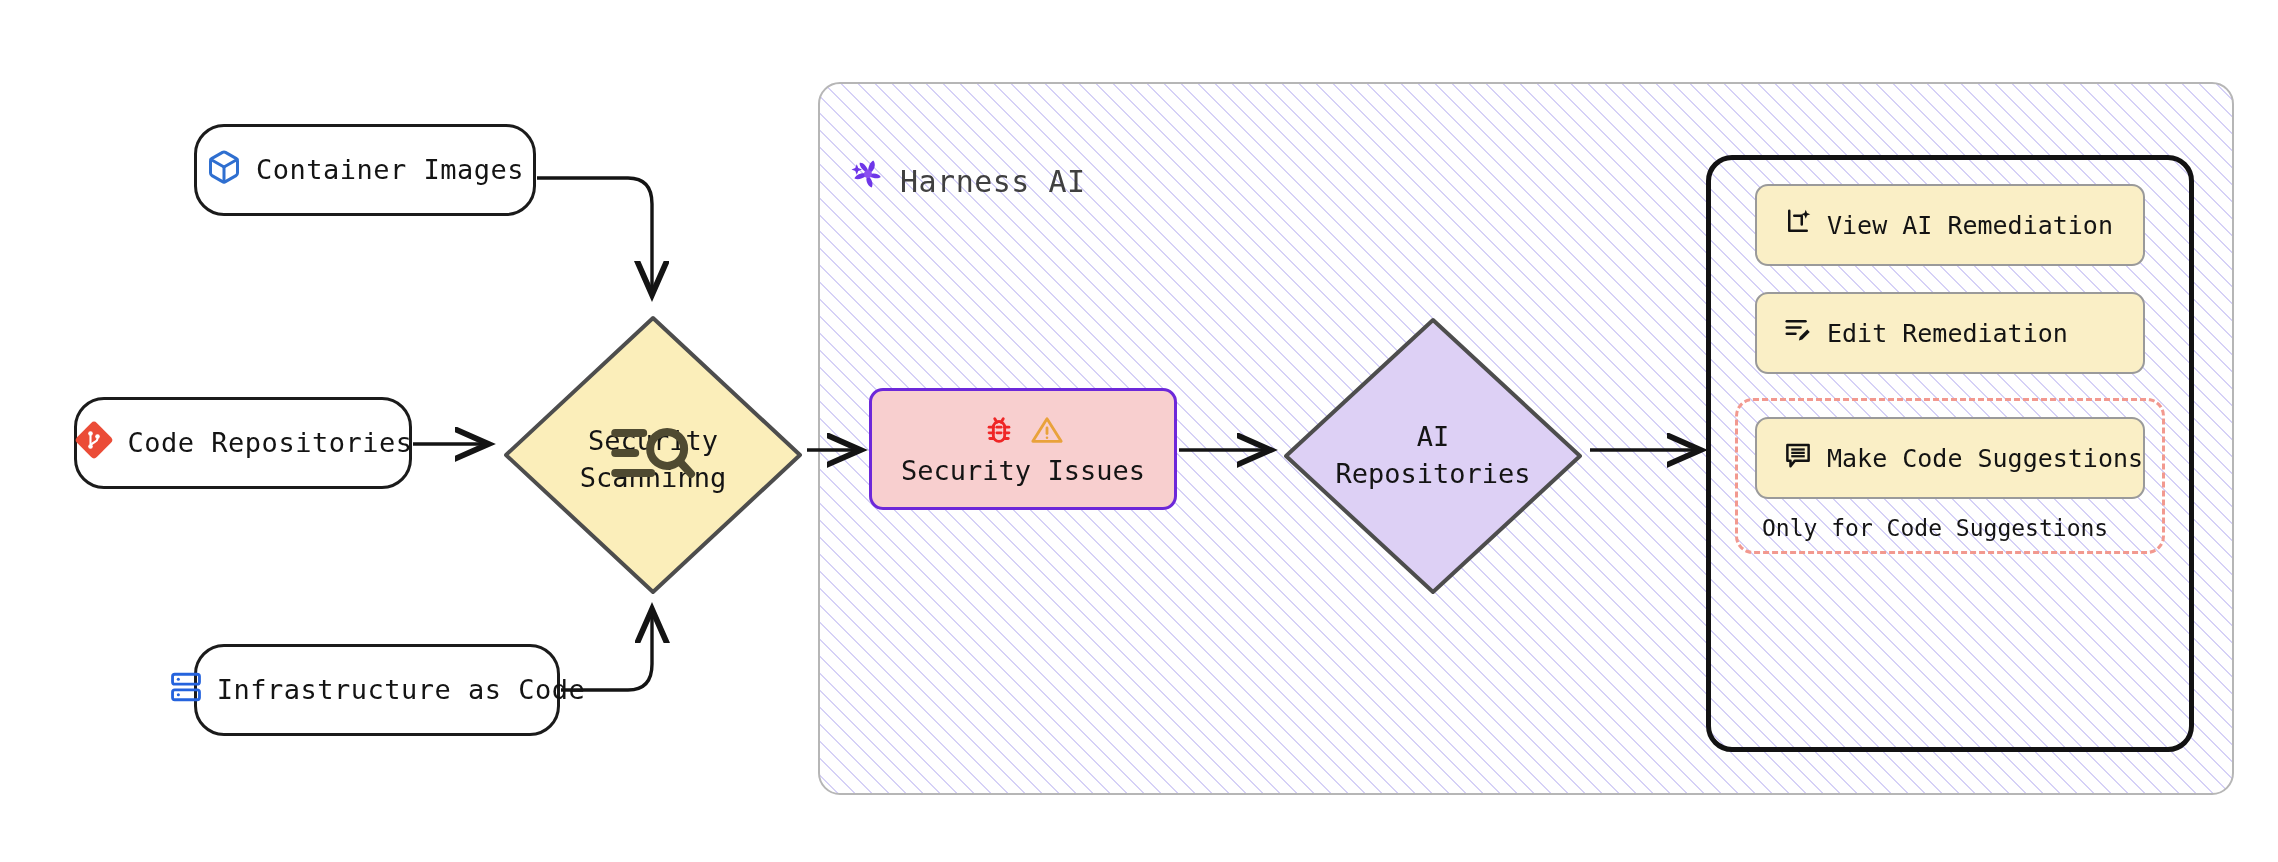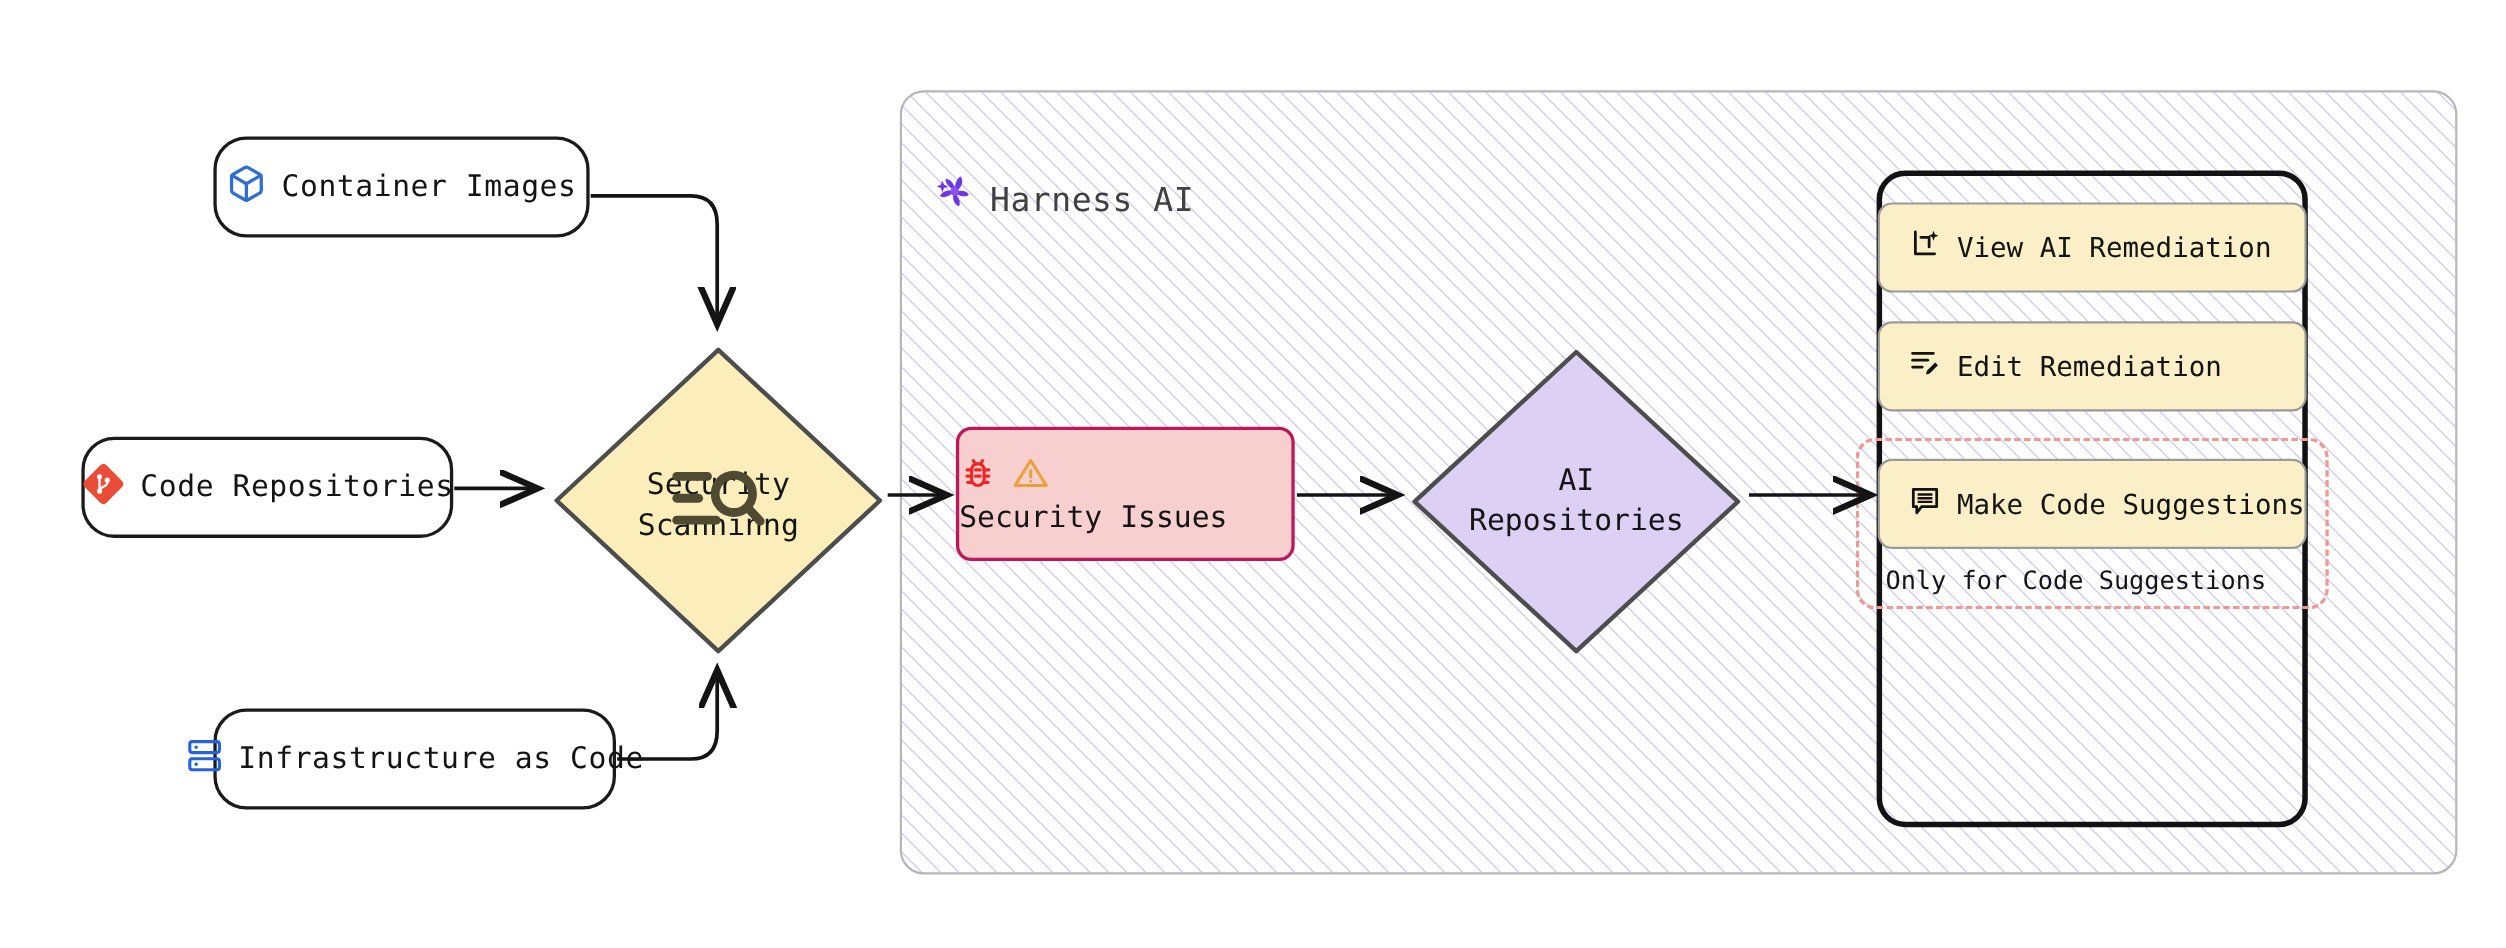--- a/index.html
+++ b/index.html
@@ -97,45 +97,46 @@
   }
 
   
   #security-issues {
     position: absolute;
     left: 869px;
     top: 388px;
     width: 308px;
     height: 122px;
     box-sizing: border-box;
-    border: 3px solid #be185d;
+    border: 3px solid #6d28d9;
     border-radius: 14px;
     background: #f8cfcf;
     display: flex;
     flex-direction: column;
+    align-items: center;
     justify-content: center;
     gap: 4px;
   }
   #security-issues .icons {
     display: flex;
     align-items: center;
     gap: 14px;
   }
   #security-issues .label {
     font-size: 27px;
     color: #141414;
     white-space: nowrap;
   }
 
   
   #actions-panel {
     position: absolute;
     left: 1706px;
     top: 155px;
-    width: 392px;
+    width: 488px;
     height: 597px;
     box-sizing: border-box;
     border: 5px solid #121212;
     border-radius: 26px;
     background: transparent;
     padding: 24px 22px 22px 22px;
     display: flex;
     flex-direction: column;
     align-items: center;
   }

